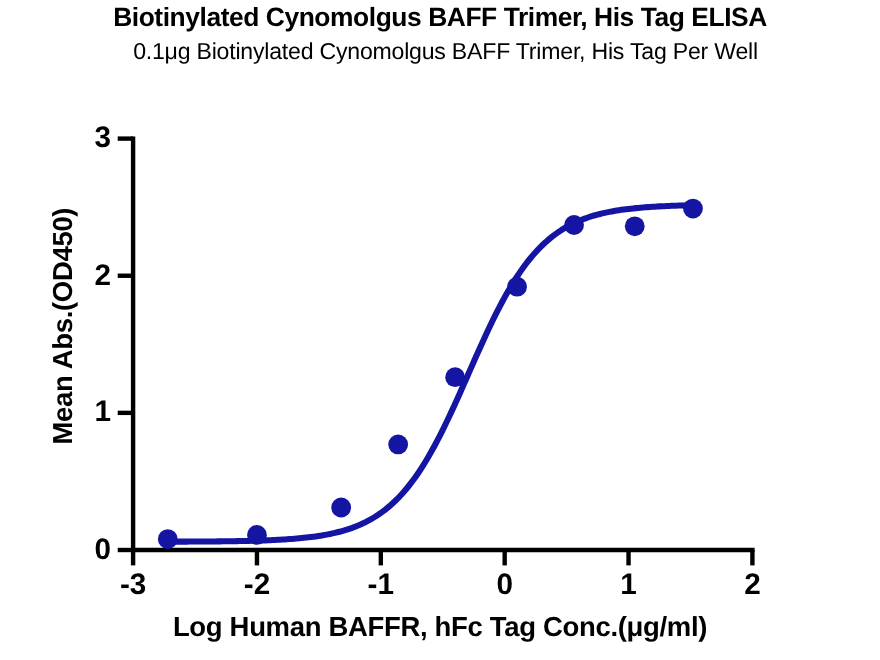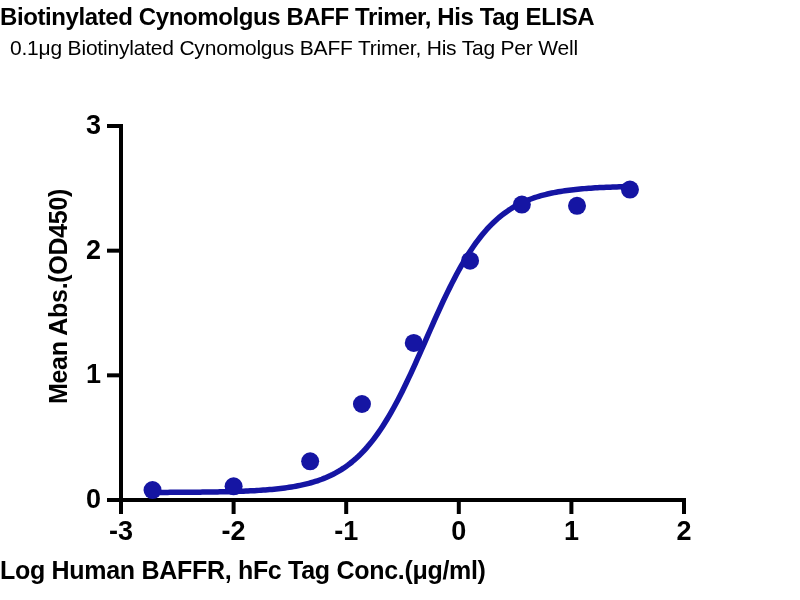--- a/index.html
+++ b/index.html
@@ -22,21 +22,21 @@
     width: 800px;
     height: 600px;
   }
 
   
   .title-block {
     position: absolute;
     top: 0;
     left: 0;
     width: 800px;
-    text-align: left;
+    text-align: center;
   }
   .chart-title {
     font-size: 24px;
     font-weight: bold;
     letter-spacing: -0.4px;
     line-height: 30px;
     margin: 2px 0 0 0;
     white-space: nowrap;
     font-family: "Liberation Sans", sans-serif;
   }
@@ -92,21 +92,21 @@
   .ytick-label {
     text-align: right;
   }
 
   
   .xaxis-title {
     position: absolute;
     left: 0;
     top: 556px;
     width: 800px;
-    text-align: left;
+    text-align: center;
     font-size: 25px;
     font-weight: bold;
     letter-spacing: -0.3px;
     white-space: nowrap;
     font-family: "Liberation Sans", sans-serif;
   }
   .yaxis-title {
     position: absolute;
     font-size: 25px;
     font-weight: bold;

